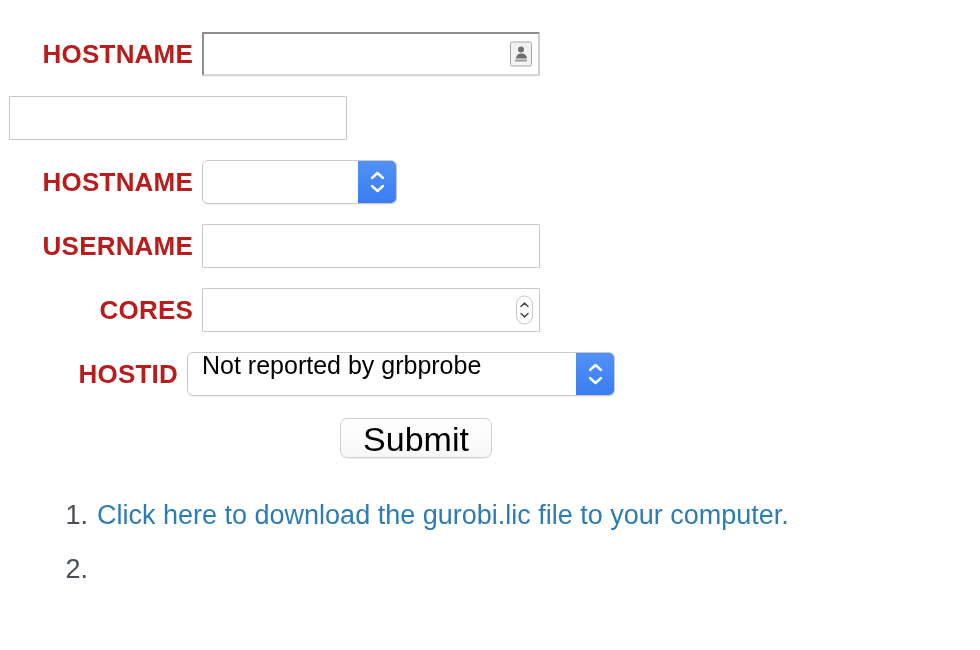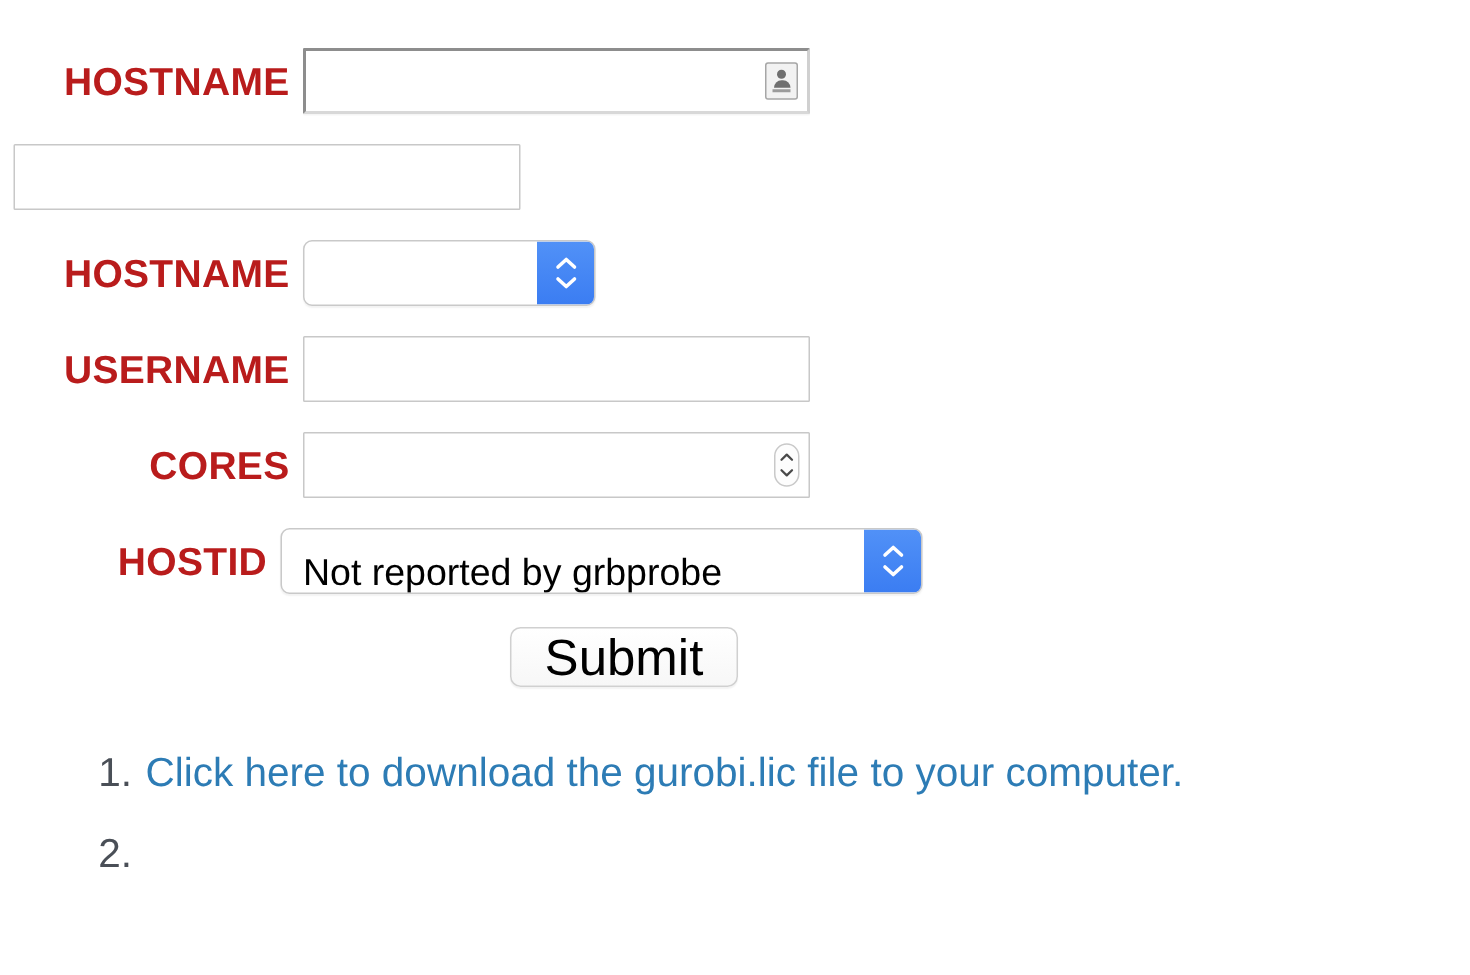--- a/index.html
+++ b/index.html
@@ -155,21 +155,21 @@
 
   
   .select {
     position: relative;
     height: 44px;
     box-sizing: border-box;
     background: #ffffff;
     border: 1px solid #c9c9c9;
     border-radius: 6px;
     display: flex;
-    align-items: flex-end;
+    align-items: flex-start;
     overflow: hidden;
     box-shadow: 0 1px 1px rgba(0,0,0,0.05);
   }
   .select .value {
     flex: 1;
     font-size: 25px;
     color: #000;
     padding: 0 10px 0 14px;
     white-space: nowrap;
     line-height: 1;

